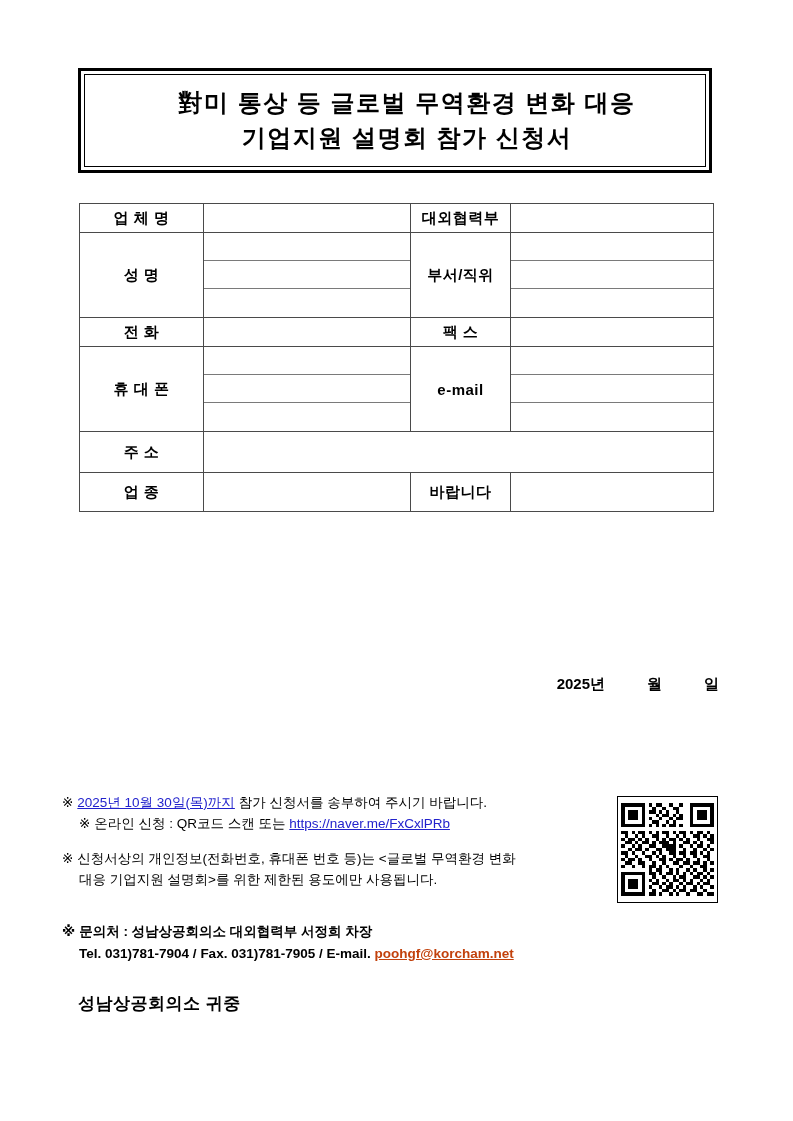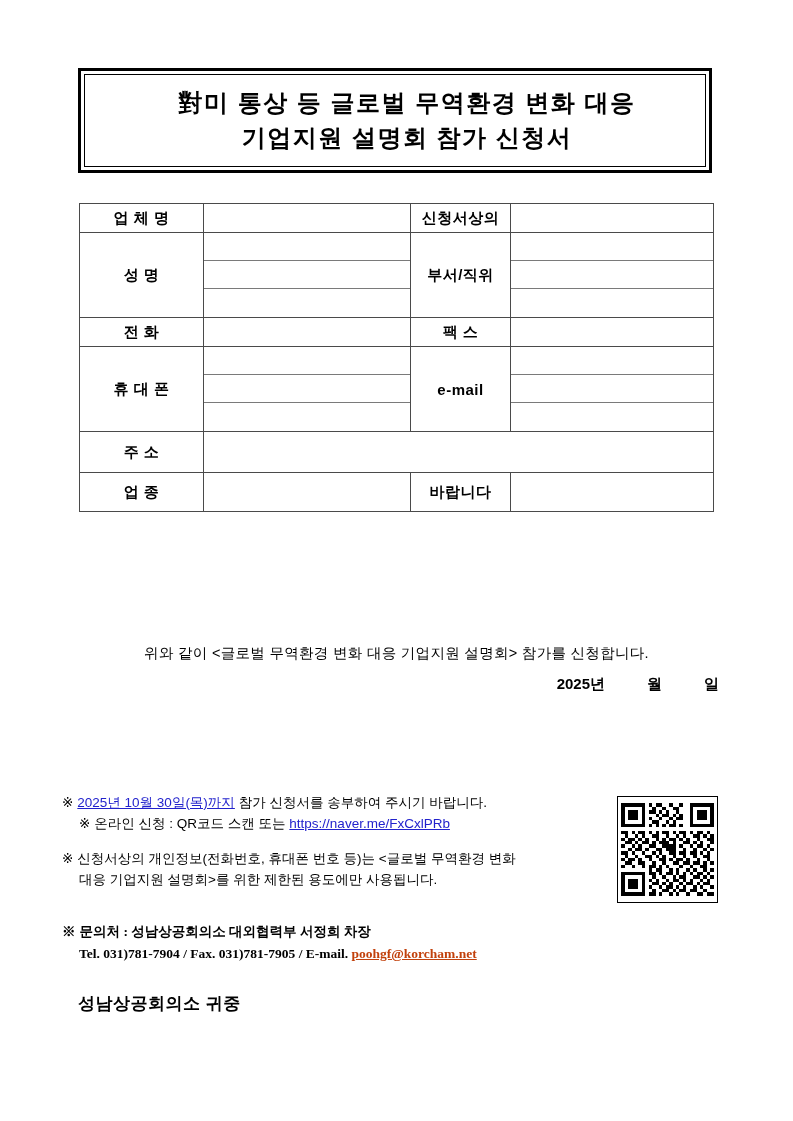--- a/index.html
+++ b/index.html
@@ -146,21 +146,20 @@
     text-decoration: underline;
   }
   .contact-block {
     position: absolute;
     left: 62px;
     top: 921px;
     width: 560px;
     font-size: 13.5px;
     font-weight: bold;
     line-height: 1.6;
-    font-family: Liberation Serif, serif;
   }
   .contact-indent { padding-left: 17px; }
   .mail-link { color: #c2410c; text-decoration: underline; }
 
   
   .qr-wrap {
     position: absolute;
     left: 617px;
     top: 796px;
     width: 101px;
@@ -201,21 +200,21 @@
       <col style="width:100px">
       <col style="width:203px">
     </colgroup>
     <tbody>
 
       <tr>
         <td class="lbl spaced2">업 체 명</td>
         <td class="val">
             <span class="sub-cell"></span>
           </td>
-        <td class="lbl">신청서상의</td>
+        <td class="lbl">대외협력부</td>
         <td class="val">
             <span class="sub-cell"></span>
           </td>
       </tr>
 
       <tr>
         <td class="lbl spaced3">성 명</td>
         <td class="val">
           <span class="sub-cell"></span>
           <span class="sub-cell"></span>
@@ -268,21 +267,20 @@
             <span class="sub-cell" style="height:38px"></span>
           </td>
         <td class="lbl">바랍니다</td>
         <td class="val">
             <span class="sub-cell" style="height:38px"></span>
           </td>
       </tr>
     </tbody>
   </table>
 
-  <div class="statement">위와 같이 &lt;글로벌 무역환경 변화 대응 기업지원 설명회&gt; 참가를 신청합니다.</div>
 
   <div class="date-line">
     <span>2025년</span><span class="gap-m"></span><span>월</span><span class="gap-d"></span><span>일</span>
   </div>
 
 
   <div class="notices">
     <div class="notice-block">
       <div class="notice-row">
         <span class="mark">※</span><span class="ul-blue">2025년 10월 30일(목)까지</span> <span>참가 신청서를 송부하여 주시기 바랍니다.</span>

